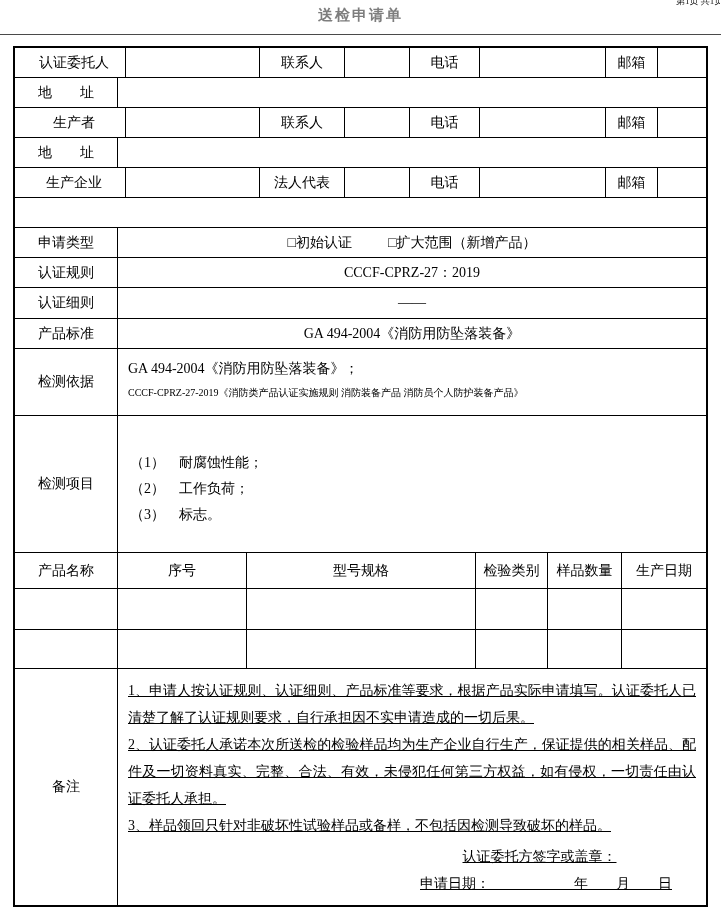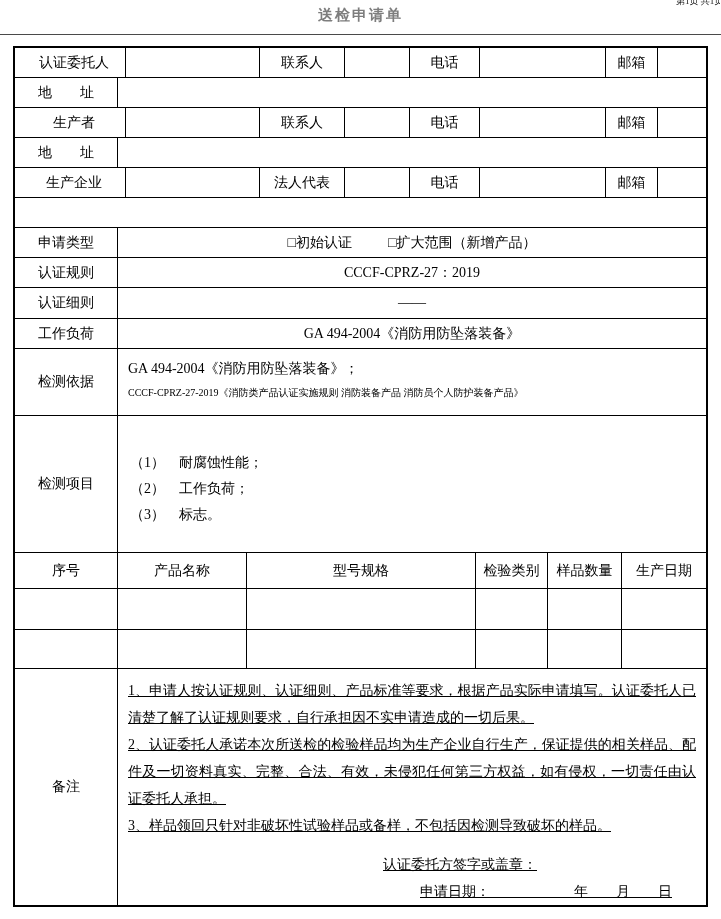--- a/index.html
+++ b/index.html
@@ -35,21 +35,21 @@
   .small { font-size:10px; }
 
   .items { display:block; padding:34px 10px 0 12px; text-align:left; }
   .items .ln { line-height:26px; }
 
   .opt { display:inline-block; }
   .opt + .opt { margin-left:36px; }
 
   .remark-body { display:block; padding:8px 10px; text-align:left;text-decoration:underline; }
   .remark-body .note { line-height:27px; text-align:justify; }
-  .sig1 { margin-top:12px; padding-left:255px; line-height:27px; white-space:nowrap; }
+  .sig1 { margin-top:4px; padding-left:255px; line-height:27px; white-space:nowrap;text-align:center; }
   .sig2 { padding-left:292px; line-height:27px; white-space:nowrap; }
 </style>
 </head>
 <body>
 
 <div class="corner">第1页 共1页</div>
 <div class="title">送检申请单</div>
 <div class="rule"></div>
 
 <div class="tbl">
@@ -113,21 +113,21 @@
     <div class="c">认证规则</div>
     <div class="c">CCCF-CPRZ-27：2019</div>
   </div>
 
   <div class="row cols-b h31">
     <div class="c">认证细则</div>
     <div class="c">——</div>
   </div>
 
   <div class="row cols-b h30">
-    <div class="c">工作负荷</div>
+    <div class="c">产品标准</div>
     <div class="c">GA 494-2004《消防用防坠落装备》</div>
   </div>
 
   <div class="row cols-b h67">
     <div class="c">检测依据</div>
     <div class="c multi">
       <div class="ln">GA 494-2004《消防用防坠落装备》；</div>
       <div class="ln small">CCCF-CPRZ-27-2019《消防类产品认证实施规则 消防装备产品 消防员个人防护装备产品》</div>
     </div>
   </div>
@@ -135,22 +135,22 @@
   <div class="row cols-b h137">
     <div class="c">检测项目</div>
     <div class="c items">
       <div class="ln">（1）　耐腐蚀性能；</div>
       <div class="ln">（2）　工作负荷；</div>
       <div class="ln">（3）　标志。</div>
     </div>
   </div>
 
   <div class="row cols-p h36">
+    <div class="c">产品名称</div>
     <div class="c">序号</div>
-    <div class="c">产品名称</div>
     <div class="c">型号规格</div>
     <div class="c">检验类别</div>
     <div class="c">样品数量</div>
     <div class="c">生产日期</div>
   </div>
 
   <div class="row cols-p h41">
     <div class="c"></div>
     <div class="c"></div>
     <div class="c"></div>

